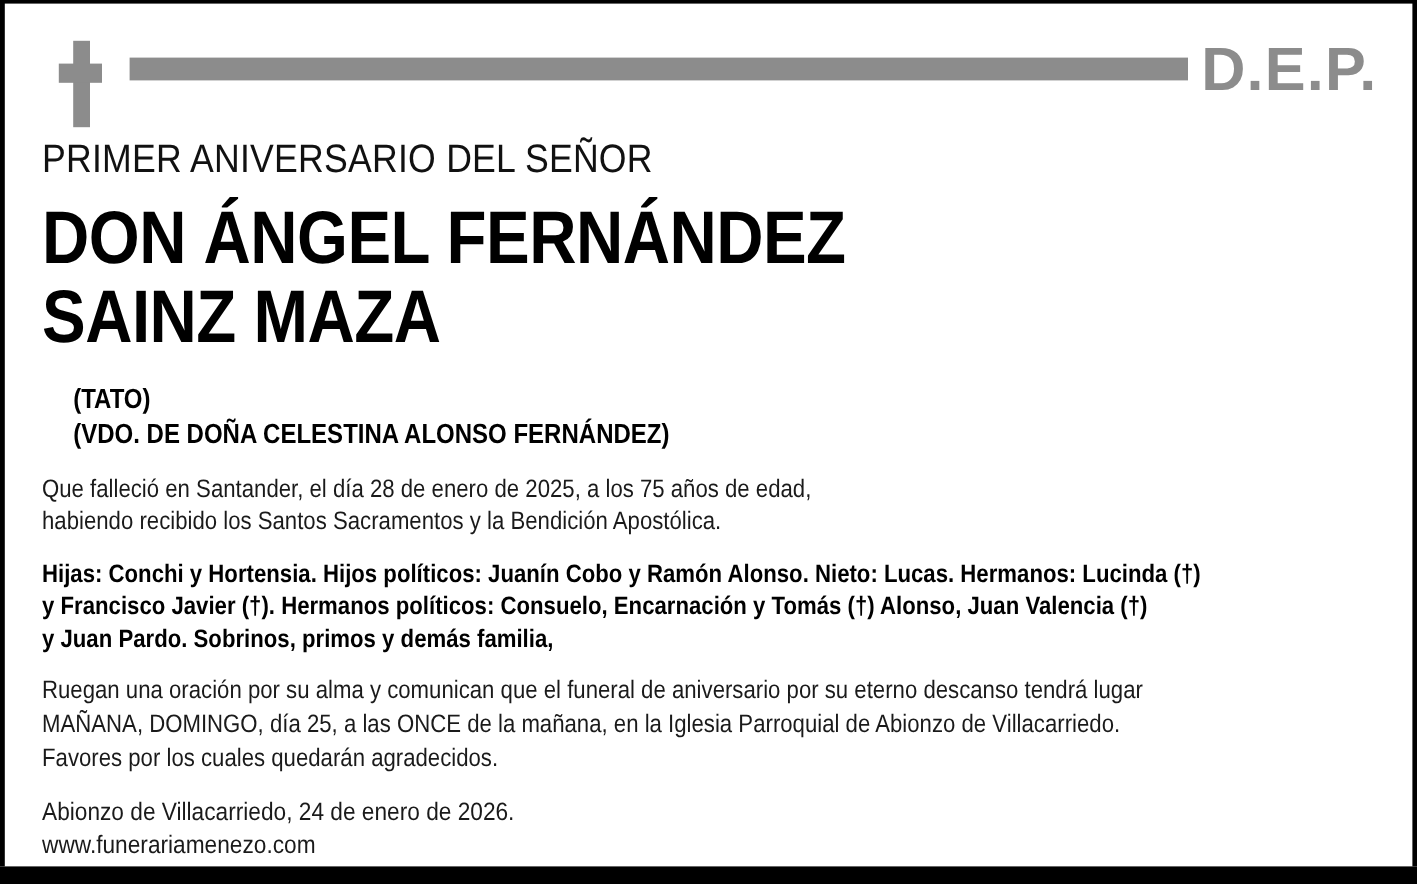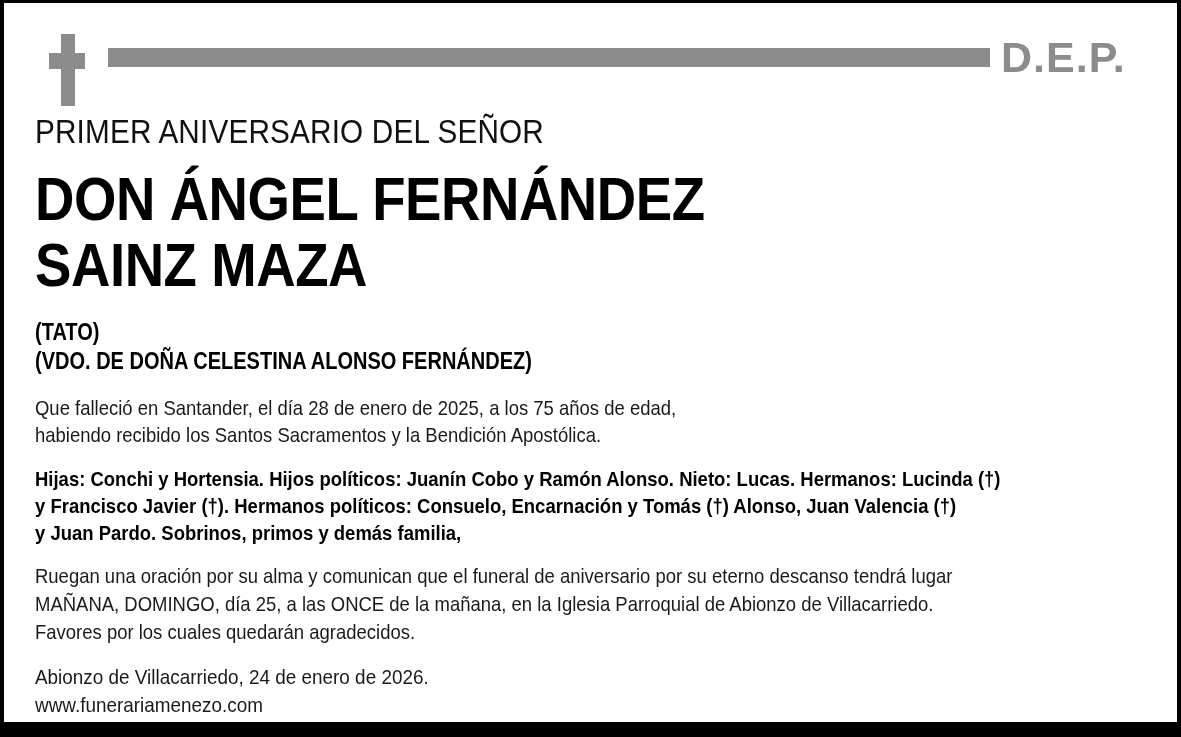--- a/index.html
+++ b/index.html
@@ -73,21 +73,21 @@
     position: absolute;
     left: 108px; top: 22px;
     width: 882px; height: 19px;
     background: #8c8c8c;
   }
 
   .dep {
     position: absolute;
     left: 1001px; top: 7px;
     color: #8c8c8c;
-    font-size: 43px;
+    font-size: 51px;
     font-weight: bold;
     letter-spacing: 1px;
     line-height: 49px;
     white-space: nowrap;
     font-family: "Liberation Sans", sans-serif;
   }
 
   
   .content {
     position: absolute;
@@ -117,20 +117,21 @@
     color: #000000;
     letter-spacing: -0.5px;
     transform: scaleX(0.88);
     transform-origin: left center;
     white-space: nowrap;
   }
   .name .line2 { display: block; }
 
   .alias-block {
     margin-top: 20px;
+    margin-left: 26px;
   }
   .alias {
     font-family: "Liberation Sans", sans-serif;
     font-size: 23px;
     font-weight: 700;
     line-height: 29px;
     color: #000000;
     transform: scaleX(0.87);
     transform-origin: left center;
     white-space: nowrap;

